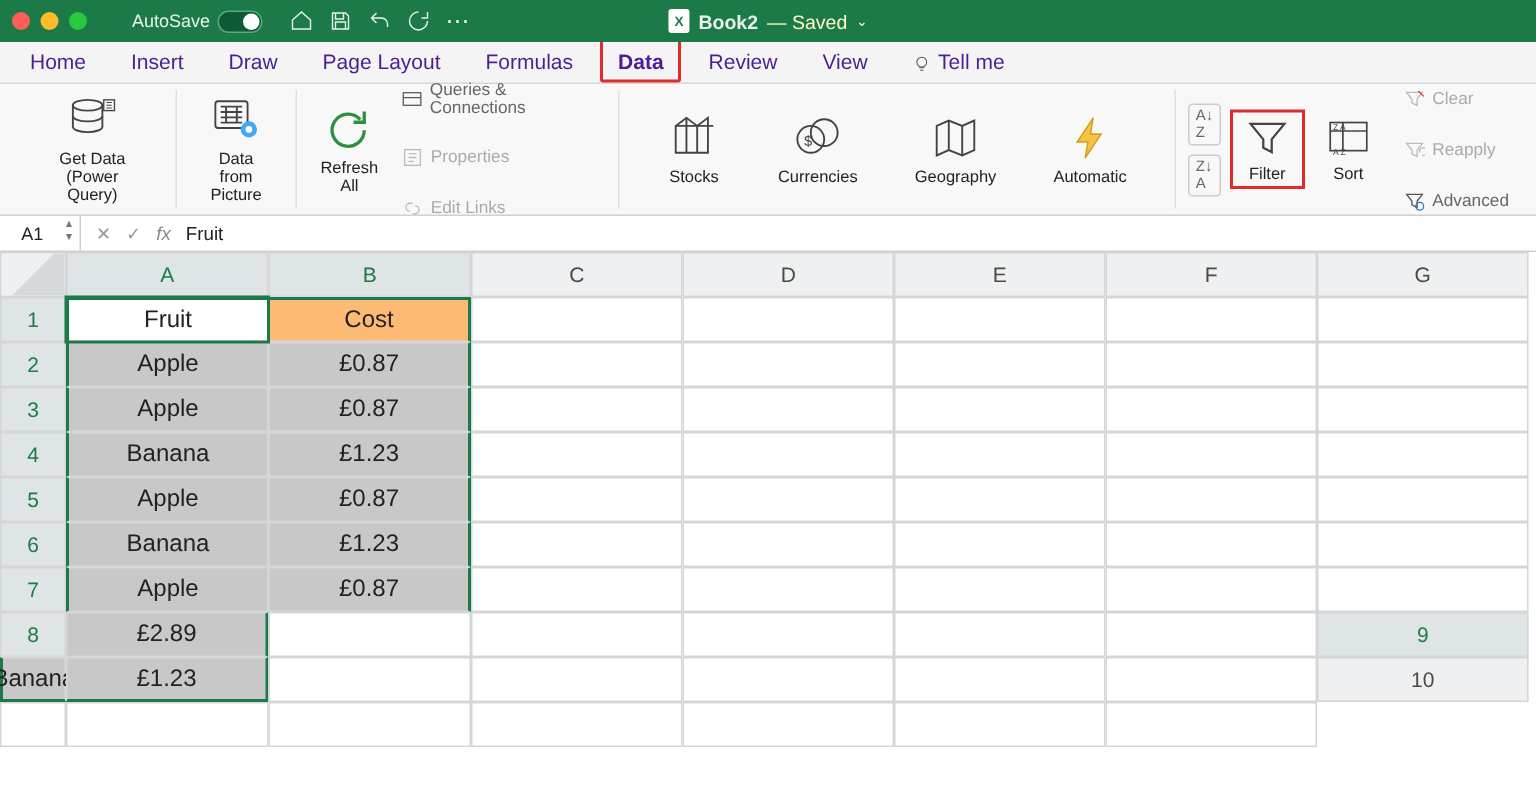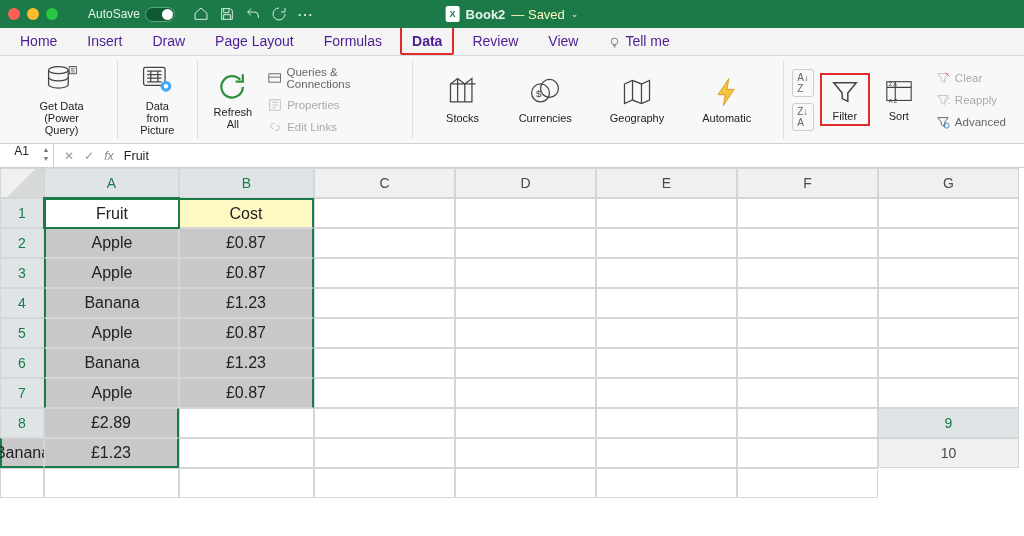--- a/index.html
+++ b/index.html
@@ -28,41 +28,41 @@
   .tellme { display:flex; align-items:flex-end; gap:4px; }
   .bulb { width:13px; height:13px; stroke:#555; fill:none; stroke-width:1.3; }
   
   .ribbon { height:88px; background:#f8f8f8; border-bottom:1px solid #d0d0d0; display:flex; align-items:stretch; padding:4px 6px; }
   .group { display:flex; align-items:center; padding:0 8px; border-right:1px solid #e0e0e0; }
   .group:last-child { border-right:none; }
   .bigbtn { display:flex; flex-direction:column; align-items:center; justify-content:center; padding:2px 8px; font-size:11px; line-height:12px; text-align:center; gap:3px; }
   .bigbtn .icn { width:36px; height:34px; }
   .bigbtn .lbl { white-space:pre-line; }
   .icn svg { width:100%; height:100%; }
-  .side-list { display:flex; flex-direction:column; justify-content:center; gap:4px; margin-left:4px; }
+  .side-list { display:flex; flex-direction:column; justify-content:center; gap:16px; margin-left:4px; }
   .smallbtn { display:flex; align-items:center; gap:5px; font-size:11.5px; color:#666; padding:2px 4px; }
   .smallbtn.disabled { color:#aaa; }
   .smallbtn .mini { width:14px; height:14px; }
   .filter-highlight { border:2.5px solid #e02b2b; }
   
   .fbar { height:24px; border-bottom:1px solid #cfcfcf; display:flex; align-items:stretch; background:#fff; }
-  .namebox { width:54px; border-right:1px solid #cfcfcf; display:flex; align-items:flex-start; justify-content:center; font-size:12px; position:relative; padding-right:10px;}
+  .namebox { width:54px; border-right:1px solid #cfcfcf; display:flex; align-items:center; justify-content:center; font-size:12px; position:relative; padding-right:10px;}
   .nb-stepper { position:absolute; right:2px; top:2px; width:10px; display:flex; flex-direction:column; }
   .nb-stepper div { height:9px; font-size:7px; color:#777; text-align:center; line-height:8px;}
   .fxzone { display:flex; align-items:center; gap:10px; padding:0 10px; font-size:12.5px; }
   .fx-ic { color:#9a9a9a; font-size:12px; }
   .fx-label { font-style:italic; color:#8a8a8a; }
   
   .sheet { display:grid; grid-template-columns:44px 135px 135px repeat(5,141px); grid-auto-rows:30px; }
   .corner, .colhdr, .rowhdr { background:#eef0f1; border:0.5px solid #d4d6d8; display:flex; align-items:center; justify-content:center; font-size:14px; color:#4a4a4a; }
   .corner { background:linear-gradient(135deg,#eef0f1 50%,#d6d8da 50%); }
   .colhdr.sel-col, .rowhdr.sel-row { background:#dfe4e7; font-weight:500; color:#1b7a47;}
   .cell { border:0.5px solid #d4d6d8; display:flex; align-items:center; justify-content:center; font-size:16px; background:#fff; }
   .cell.sel { background:#c8c8c8; }
-  .cell.sel.header-row { background:#fef9c3; }
+  .cell.sel.header-row { background:#fdba74; }
   .cell.active { background:#fff !important; outline:2px solid #1b7a47; outline-offset:-1px; z-index:2; }
   .sel-border-top { border-top:2px solid #1b7a47; }
   .sel-border-left { border-left:2px solid #1b7a47; }
   .sel-border-right { border-right:2px solid #1b7a47; }
   .sel-border-bottom { border-bottom:2px solid #1b7a47; }
 </style>
 </head>
 <body>
 
 <div class="titlebar">

